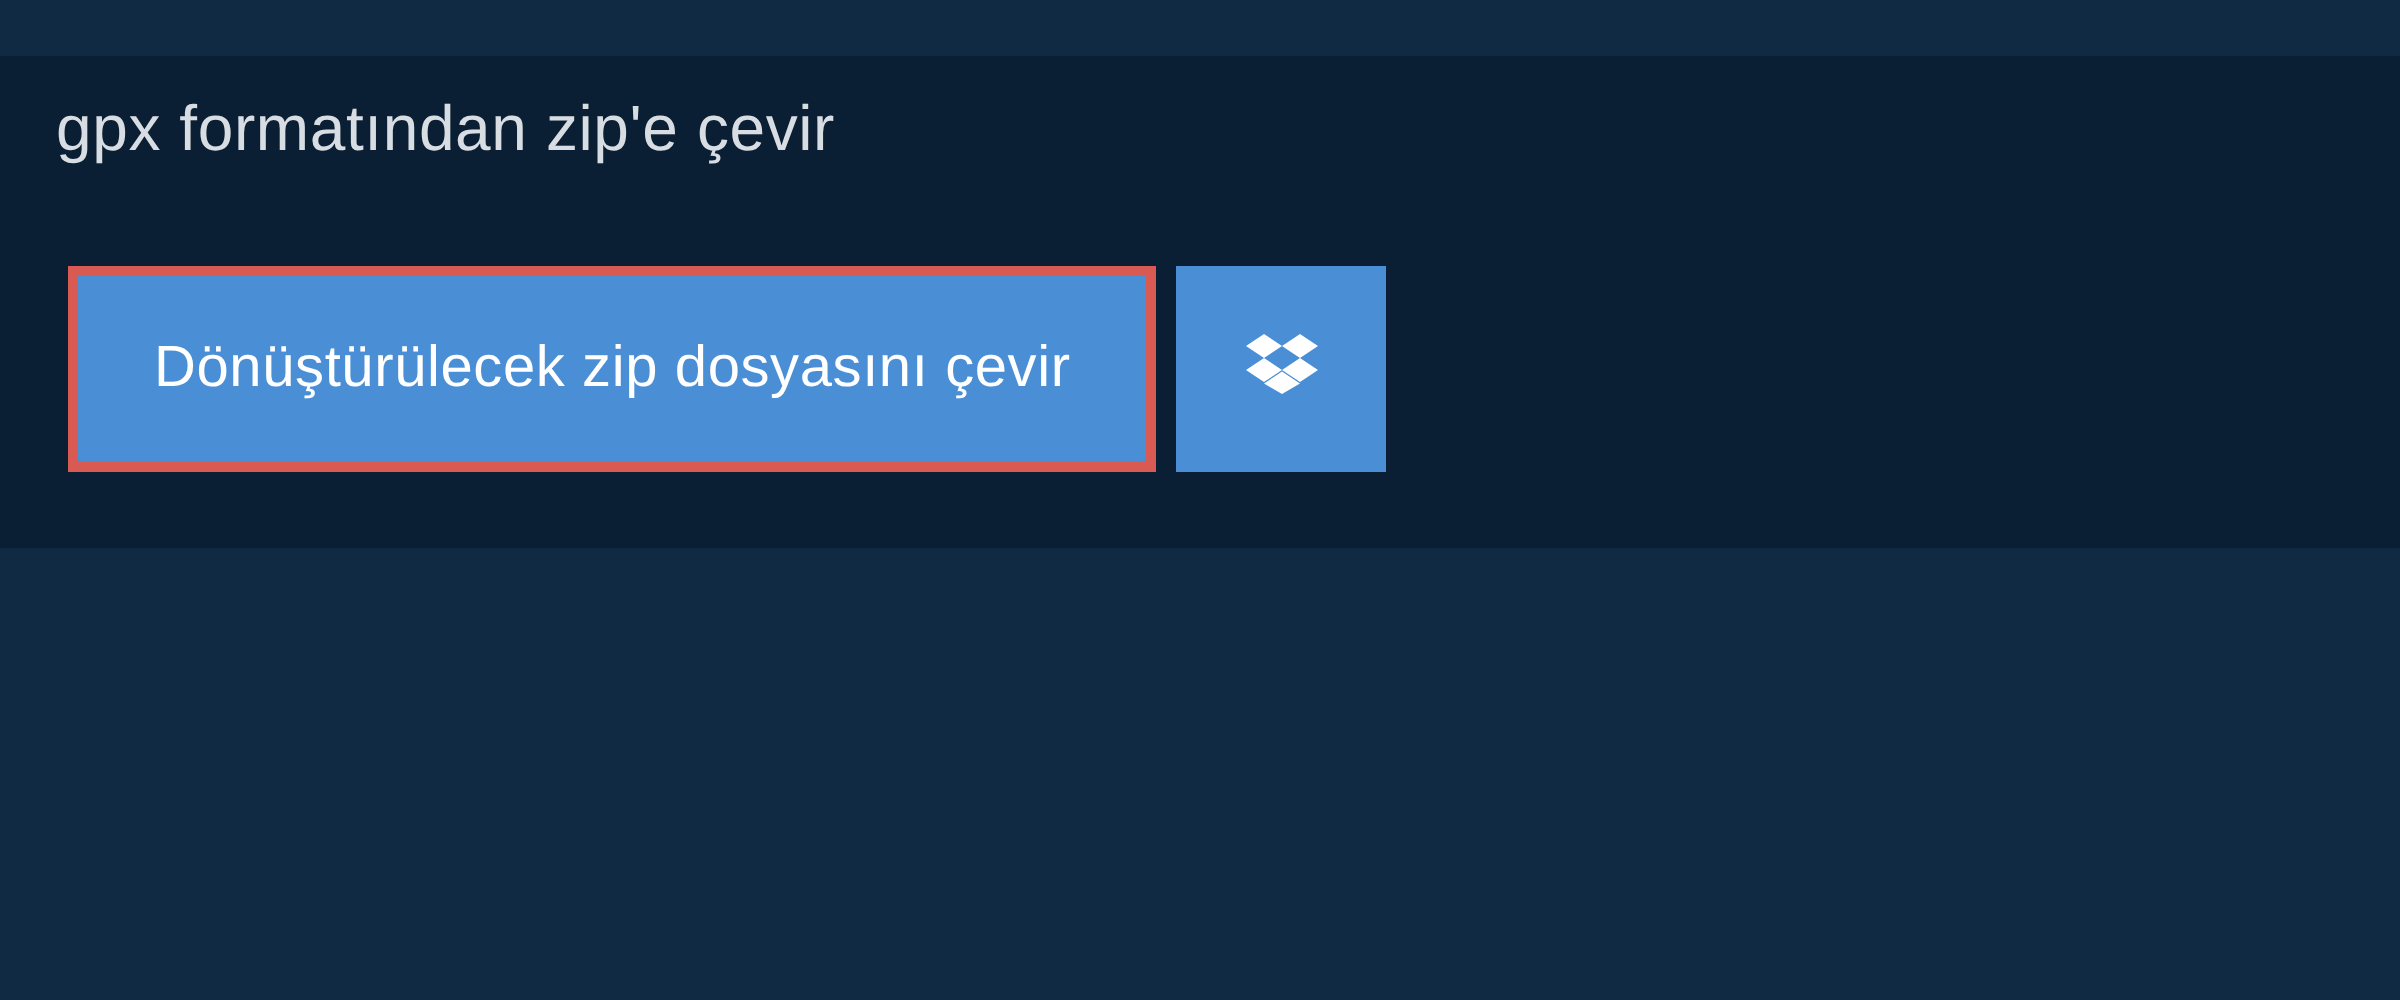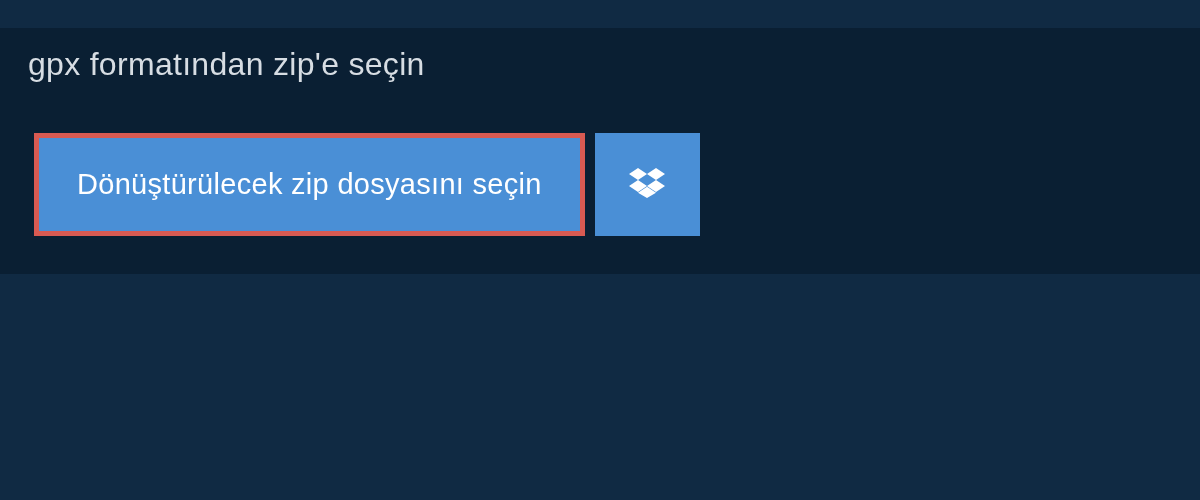--- a/index.html
+++ b/index.html
@@ -55,23 +55,23 @@
     .dropbox-button svg {
       width: 36px;
       height: 36px;
       fill: #fff;
     }
   </style>
 </head>
 <body>
 
 <div class="panel">
-  <div class="header-tab">gpx formatından zip'e seçin</div>
+  <div class="header-tab">gpx formatından zip'e çevir</div>
   <div class="button-row">
-    <button class="select-file-button">Dönüştürülecek zip dosyasını seçin</button>
+    <button class="select-file-button">Dönüştürülecek zip dosyasını çevir</button>
     <div class="dropbox-button">
       <span>
         <svg viewBox="0 0 24 24" xmlns="http://www.w3.org/2000/svg">
           <path d="M6 2L0 6l6 4-6 4 6 4 6-4 6 4 6-4-6-4 6-4-6-4-6 4-6-4zm6 4l6 4-6 4-6-4 6-4zm-6 12.5l6 3.5 6-3.5-6-4-6 4z"></path>
         </svg>
       </span>
     </div>
   </div>
 </div>
 

